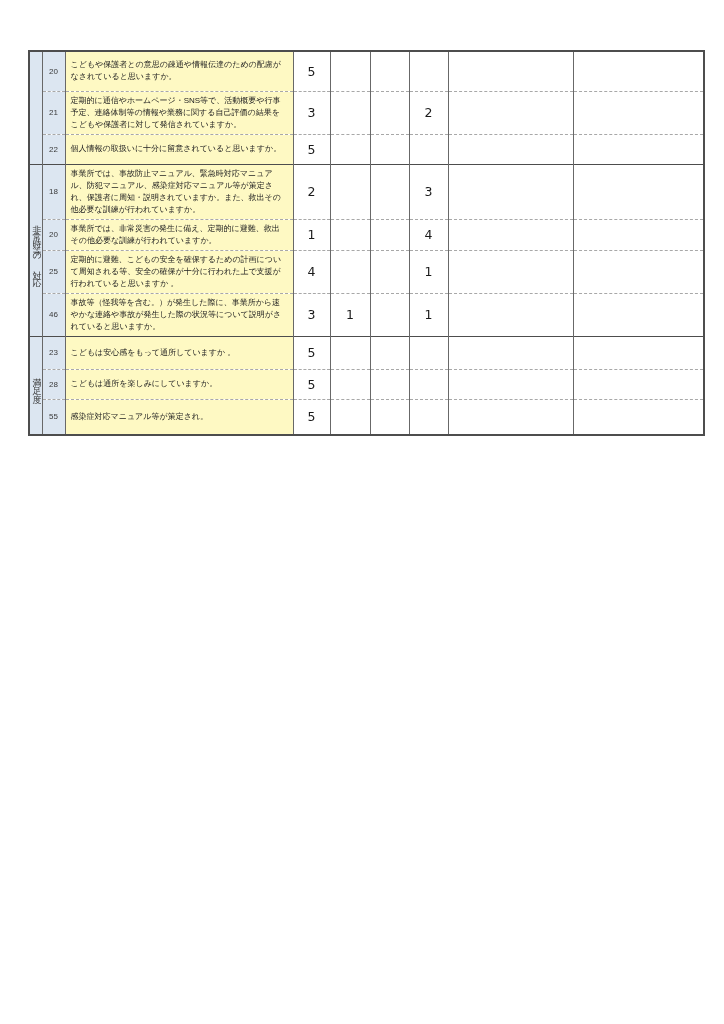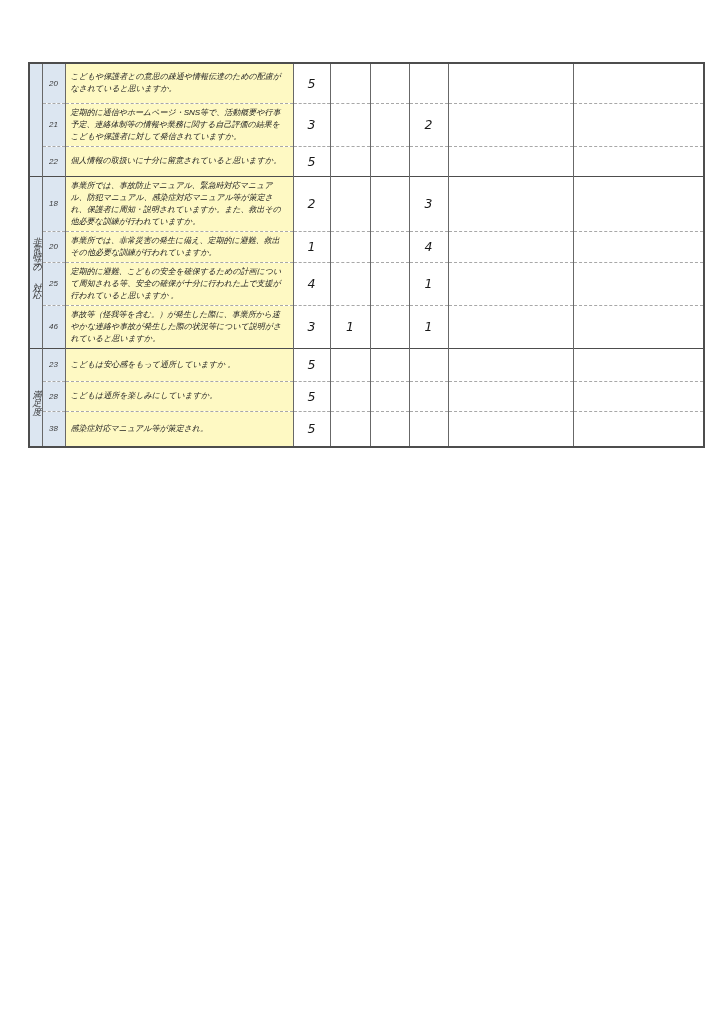--- a/index.html
+++ b/index.html
@@ -11,26 +11,25 @@
     width: 724px;
     height: 1024px;
     background: #ffffff;
     margin: 0 auto;
     overflow: hidden;
   }
 
   table.survey {
     position: absolute;
     left: 28px;
-    top: 62px;
+    top: 50px;
     width: 675px;
     border-collapse: collapse;
     table-layout: fixed;
     border: 2px solid #4d4d4d;
-    font-style: italic;
   }
 
   table.survey td {
     border-left: 1px solid #686868;
     border-top: 1px dashed #a8a8a8;
     overflow: hidden;
   }
   table.survey tr.gstart td { border-top: 1.6px solid #4d4d4d; }
 
   
@@ -191,21 +190,21 @@
         <td class="num">28</td>
         <td class="q">こどもは通所を楽しみにしていますか。</td>
         <td class="v">5</td>
         <td class="v"></td>
         <td class="v"></td>
         <td class="v"></td>
         <td class="v"></td>
         <td class="v"></td>
       </tr>
       <tr class="rh-9">
-        <td class="num">38</td>
+        <td class="num">55</td>
         <td class="q">感染症対応マニュアル等が策定され。</td>
         <td class="v">5</td>
         <td class="v"></td>
         <td class="v"></td>
         <td class="v"></td>
         <td class="v"></td>
         <td class="v"></td>
       </tr>
     </tbody>
   </table>

